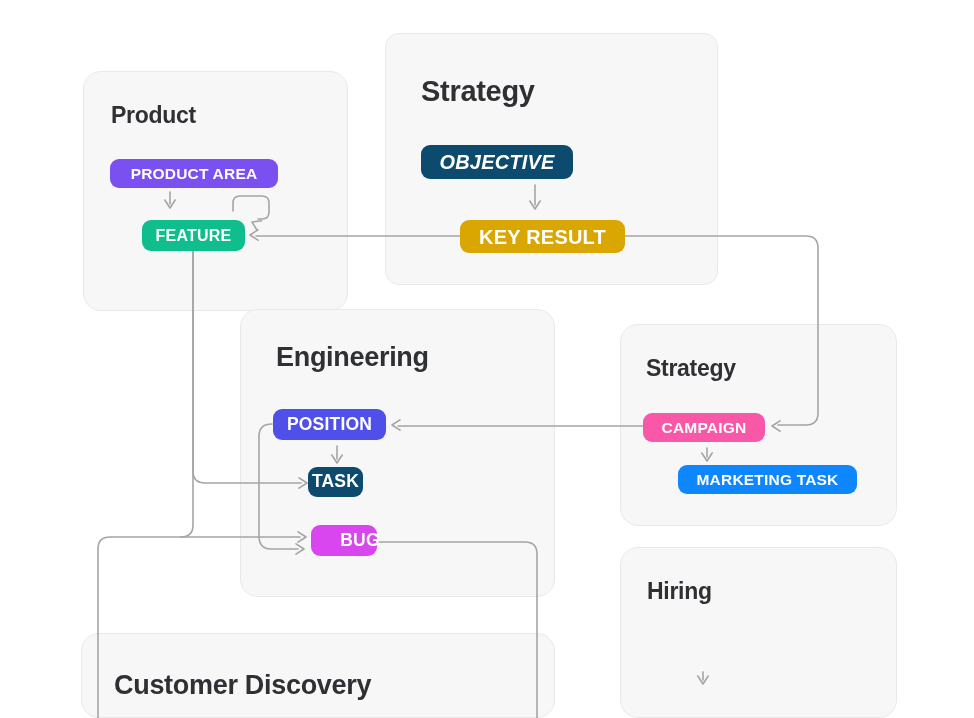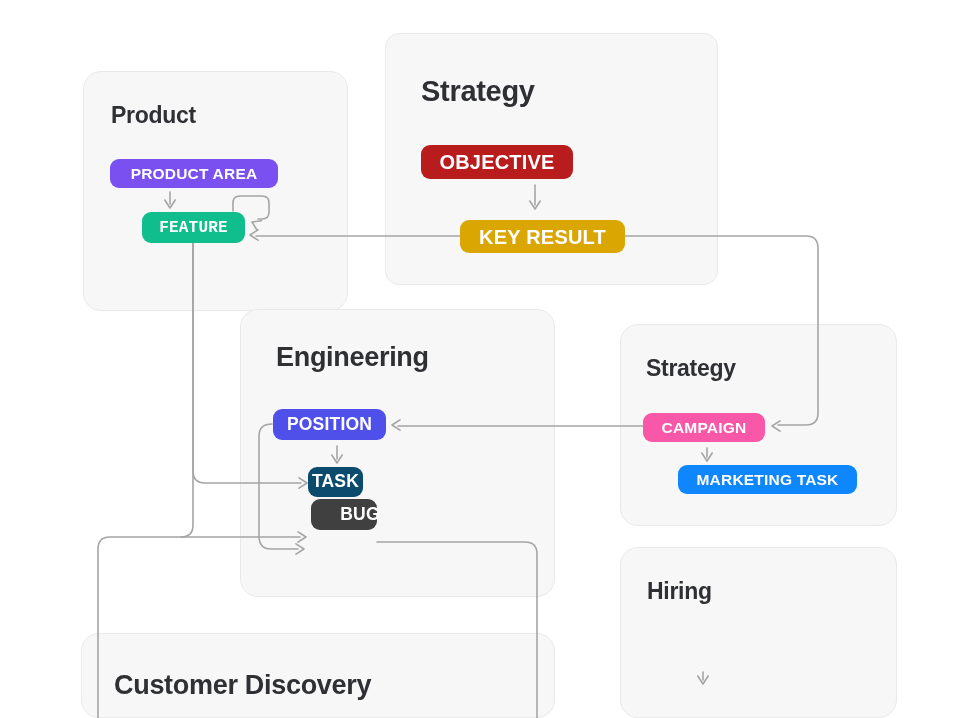--- a/index.html
+++ b/index.html
@@ -65,32 +65,32 @@
       <path d="M272,424 Q259,424 259,436 V536 Q259,549 271,549 H298" stroke="#a5a5a5" stroke-width="1.6" fill="none" stroke-linecap="round" stroke-linejoin="round"></path>
       <path d="M-8,-5.2 L0,0 L-8,5.2" transform="translate(304,549) rotate(0)" stroke="#a5a5a5" stroke-width="1.6" fill="none" stroke-linecap="round" stroke-linejoin="round"></path>
       <path d="M377,542 H525 Q537,542 537,554 V718" stroke="#a5a5a5" stroke-width="1.6" fill="none" stroke-linecap="round" stroke-linejoin="round"></path>
       <path d="M233,211 V203 Q233,196 240,196 H262 Q269,196 269,203 V212 Q269,219 262,219 H258" stroke="#a5a5a5" stroke-width="1.6" fill="none" stroke-linecap="round" stroke-linejoin="round"></path>
       <path d="M-8,-5.2 L0,0 L-8,5.2" transform="translate(252,222) rotate(205)" stroke="#a5a5a5" stroke-width="1.6" fill="none" stroke-linecap="round" stroke-linejoin="round"></path>
     </svg>
 <div class="card" style="left: 83px; top: 71px; width: 265px; height: 240px;">
       <div class="card-title" style="left: 27px; top: 31px; font-size: 23px;">Product</div>
     </div>
     <div class="pill" style="left: 110px; top: 159px; width: 168px; height: 29px; background: rgb(123, 80, 241); font-size: 15.5px;">PRODUCT AREA</div>
-    <div class="pill" style="left: 142px; top: 212px; width: 103px; height: 31px; background: rgb(16, 190, 141); font-size: 16px; font-family: Liberation Mono, monospace;">FEATURE</div>
+    <div class="pill" style="left: 142px; top: 220px; width: 103px; height: 31px; background: rgb(16, 190, 141); font-size: 16px;">FEATURE</div>
     <div class="card" style="left: 385px; top: 33px; width: 333px; height: 252px; border-radius: 14px;">
       <div class="card-title" style="left: 35px; top: 42px; font-size: 29px;">Strategy</div>
     </div>
-    <div class="pill" style="left: 421px; top: 145px; width: 152px; height: 34px; background: #b91c1c; font-size: 20px;">OBJECTIVE</div>
+    <div class="pill" style="left: 421px; top: 145px; width: 152px; height: 34px; background: #0c4a6e; font-size: 20px; font-style: italic;">OBJECTIVE</div>
     <div class="pill" style="left: 460px; top: 220px; width: 165px; height: 33px; background: rgb(217, 166, 2); font-size: 20px;">KEY RESULT</div>
     <div class="card" style="left: 240px; top: 309px; width: 315px; height: 288px;">
       <div class="card-title" style="left: 35px; top: 33px; font-size: 27px;">Engineering</div>
     </div>
     <div class="pill" style="left: 273px; top: 409px; width: 113px; height: 31px; background: rgb(79, 79, 233); font-size: 17.5px;">POSITION</div>
     <div class="pill" style="left: 308px; top: 467px; width: 55px; height: 30px; background: #0c4a6e; font-size: 17.5px;">TASK</div>
-    <div class="pill" style="left: 311px; top: 499px; width: 66px; height: 31px; background: #404040; font-size: 17.5px; padding-left: 32px;">BUG</div>
+    <div class="pill" style="left: 311px; top: 525px; width: 66px; height: 31px; background: #d946ef; font-size: 17.5px; padding-left: 32px;">BUG</div>
     <div class="card" style="left: 620px; top: 324px; width: 277px; height: 202px;">
       <div class="card-title" style="left: 25px; top: 31px; font-size: 23px;">Strategy</div>
     </div>
     <div class="pill" style="left: 678px; top: 465px; width: 179px; height: 29px; background: rgb(13, 134, 254); font-size: 15.5px;">MARKETING TASK</div>
     <div class="pill" style="left: 643px; top: 413px; width: 122px; height: 29px; background: rgb(249, 87, 167); font-size: 15.5px;">CAMPAIGN</div>
     <div class="card" style="left: 620px; top: 547px; width: 277px; height: 171px;">
       <div class="card-title" style="left: 26px; top: 31px; font-size: 23px;">Hiring</div>
     </div>
     <div class="card" style="left: 81px; top: 633px; width: 474px; height: 85px;">
       <div class="card-title" style="left: 32px; top: 37px; font-size: 27px;">Customer Discovery</div>

